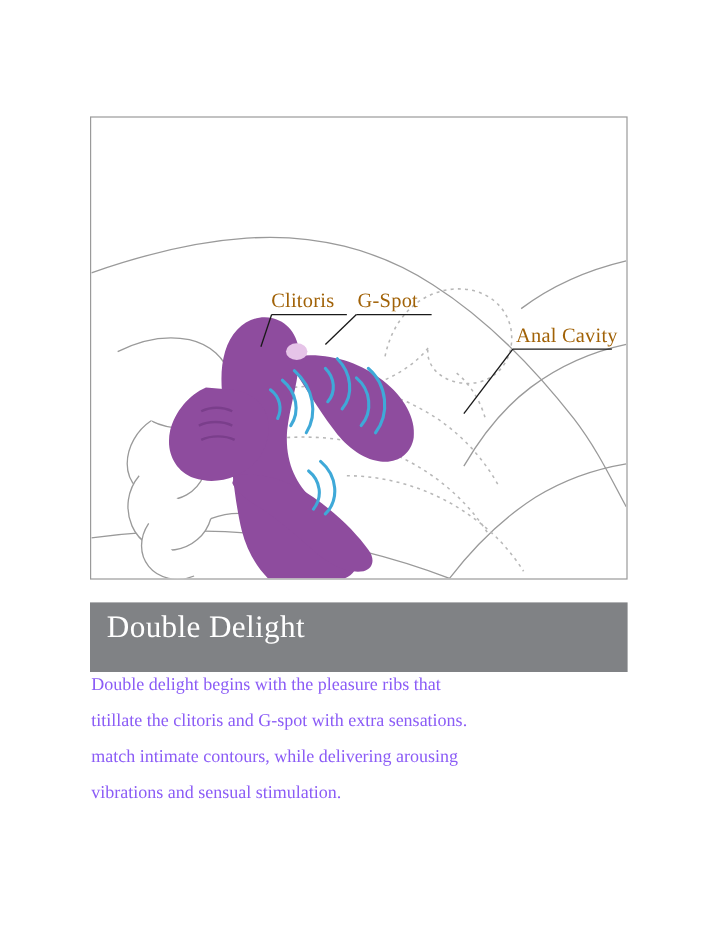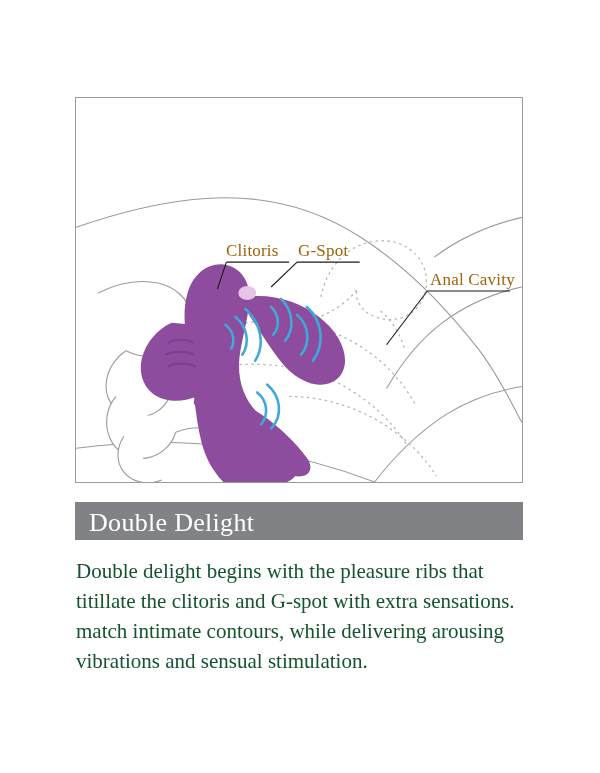--- a/index.html
+++ b/index.html
@@ -50,43 +50,43 @@
   #callout-clitoris { left: 226px; top: 241px; }
   #callout-gspot    { left: 298px; top: 241px; }
   #callout-anal     { left: 430px; top: 270px; }
 
   
   .title-bar {
     position: absolute;
     left: 75px;
     top: 502px;
     width: 448px;
-    height: 38px;
+    height: 58px;
     background: #808285;
     box-sizing: border-box;
   }
   .title-bar .title-text {
     position: absolute;
     left: 14px;
     top: 6px;
     font-family: "Liberation Serif", serif;
     font-size: 26px;
     color: #ffffff;
     letter-spacing: 0.3px;
   }
   
   .body-copy {
     position: absolute;
     left: 76px;
     top: 556px;
     width: 455px;
     font-family: "Liberation Serif", serif;
-    font-size: 21px;
+    font-size: 15px;
     line-height: 30px;
-    color: #14532d;
+    color: #8b5cf6;
   }
   .body-copy .para {
     margin: 0;
   }
   .body-copy b {
     font-weight: bold;
   }
   
   .footer-rule {
     position: absolute;

